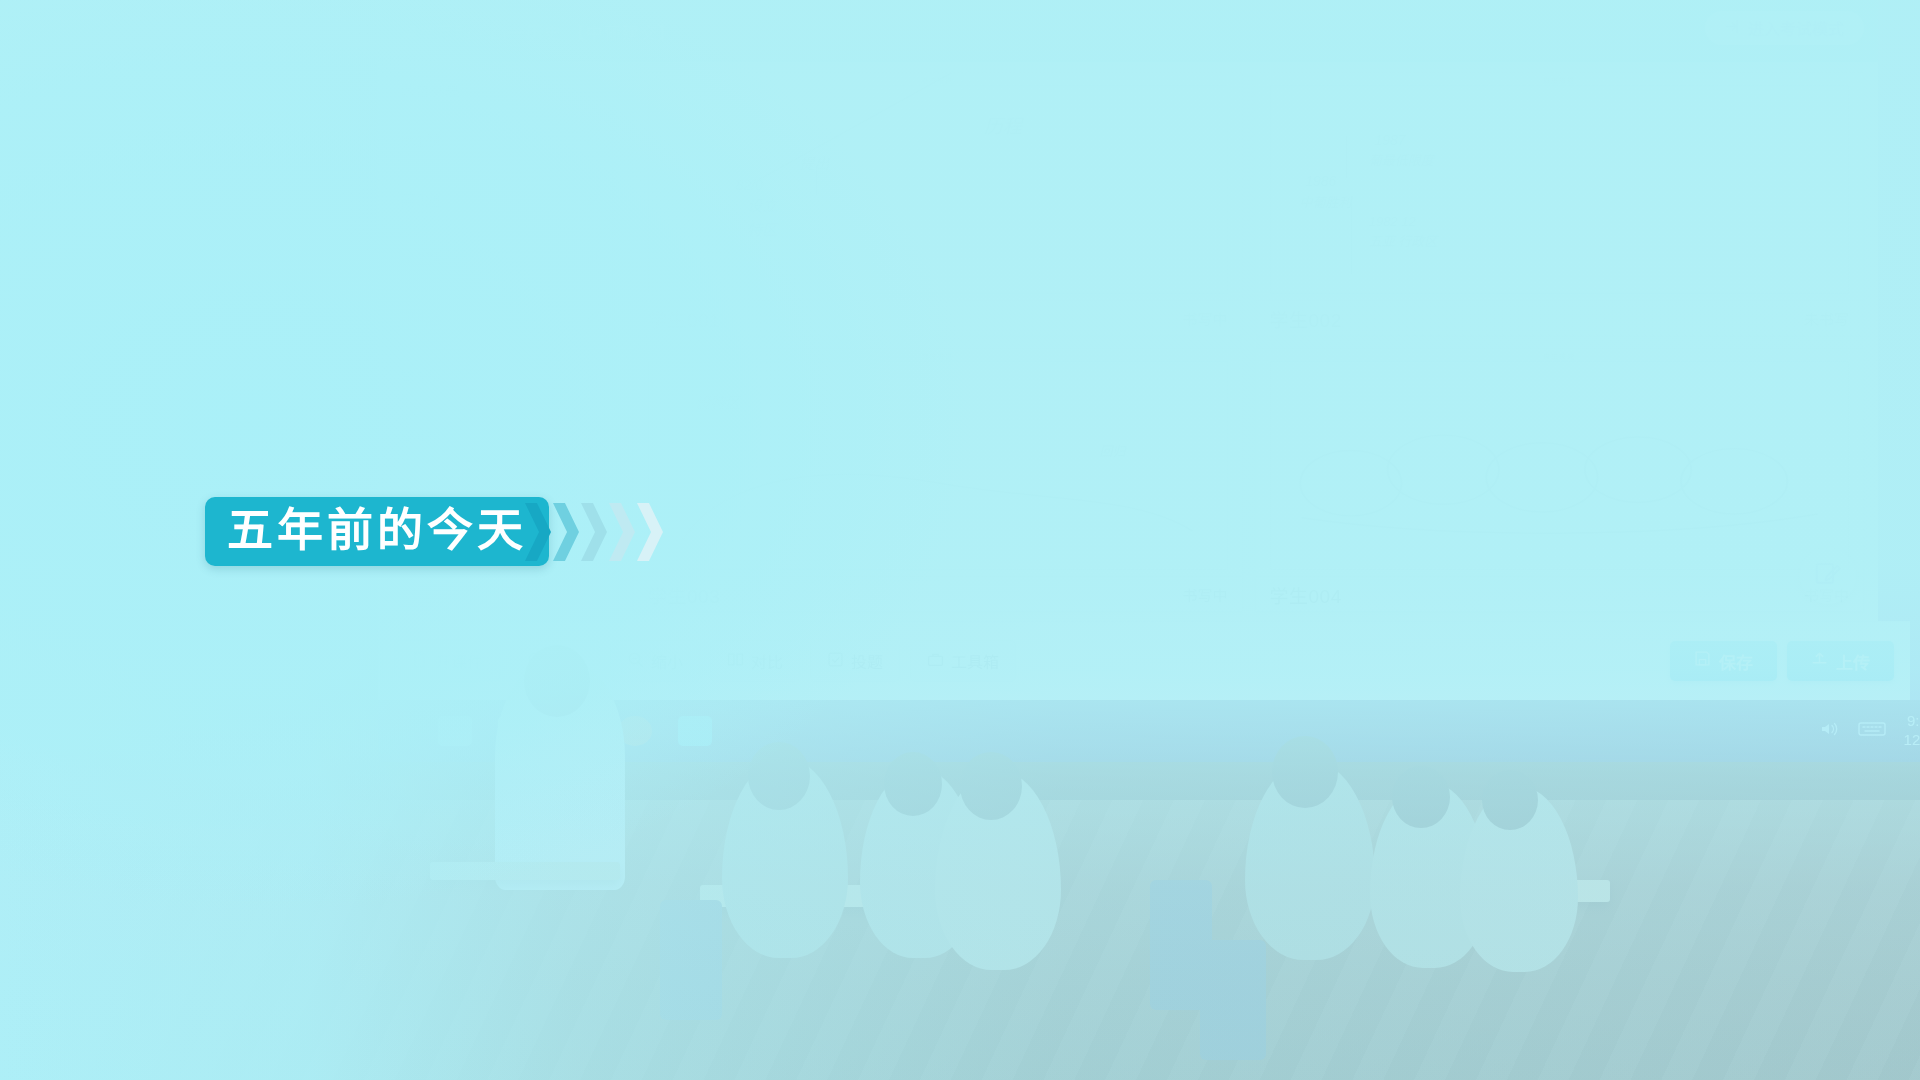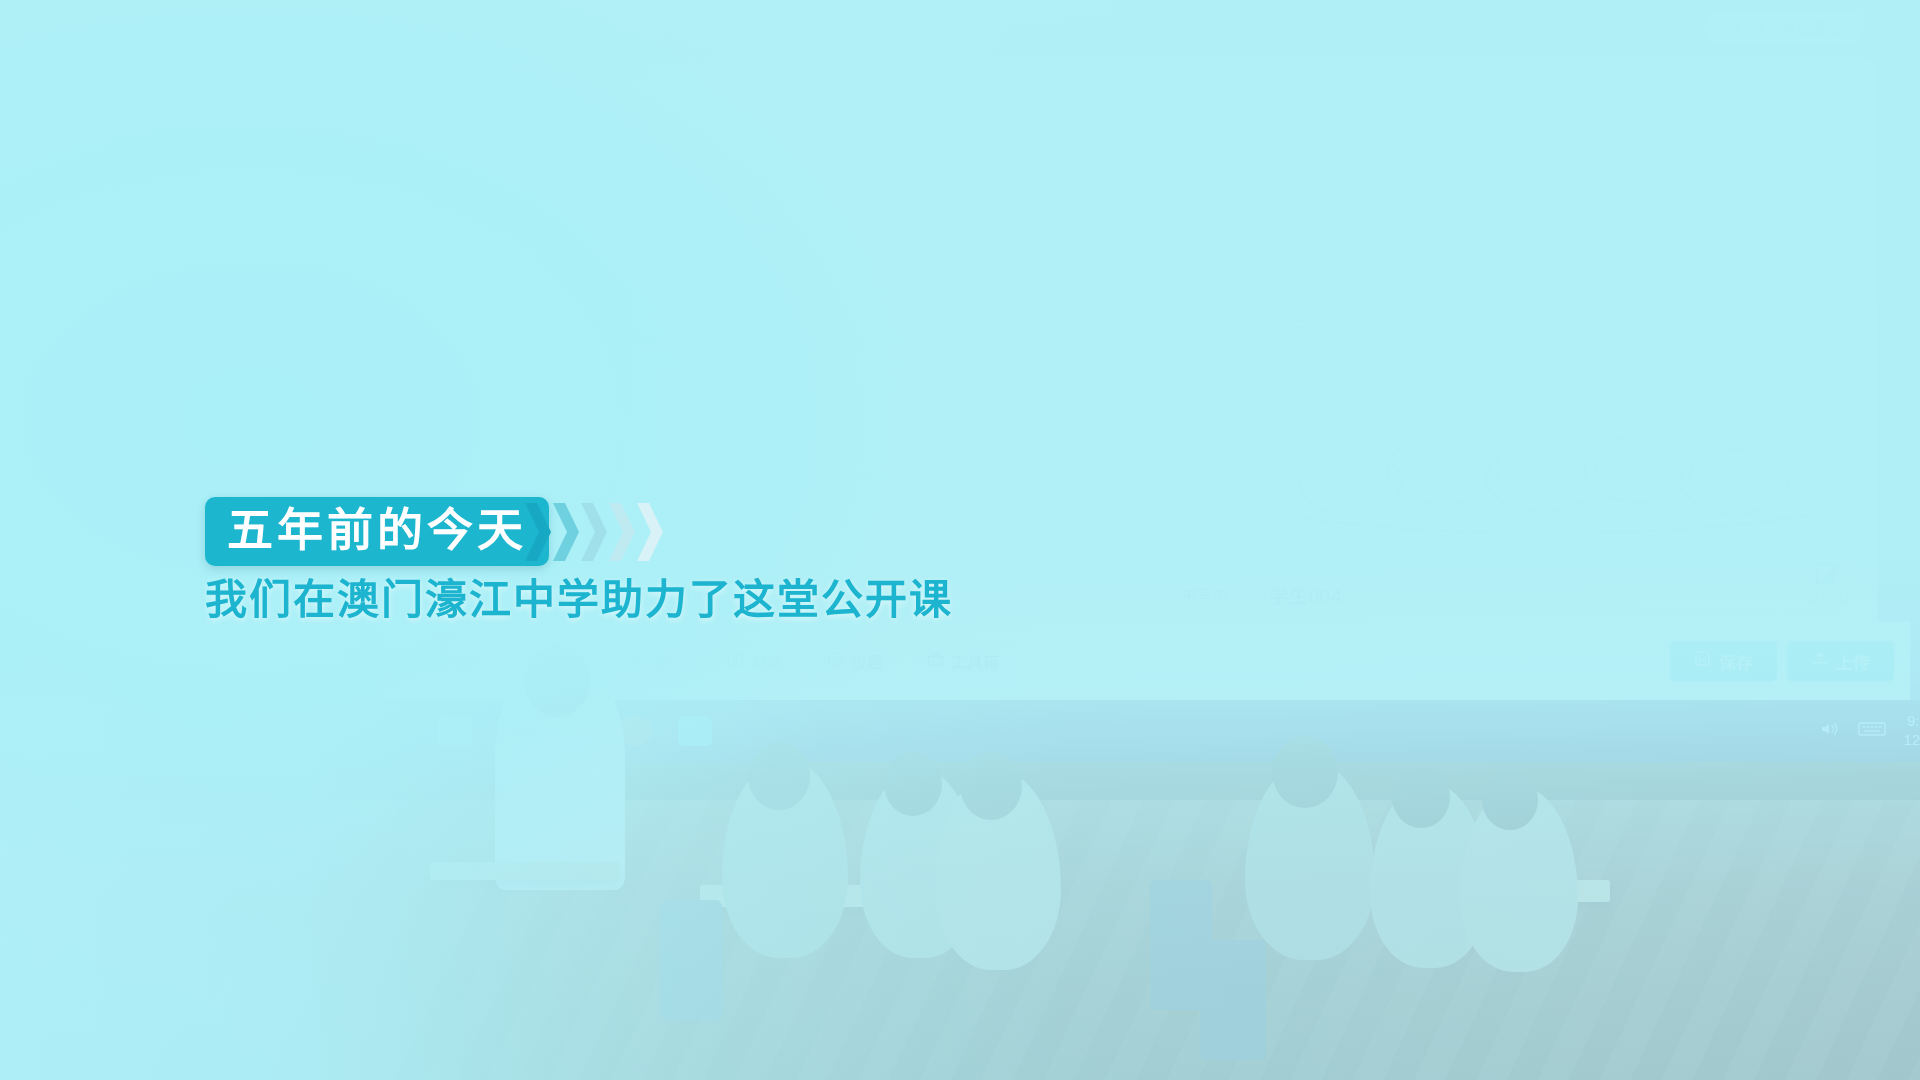--- a/index.html
+++ b/index.html
@@ -474,16 +474,15 @@
 
   <div class="promo">
     <span class="promo-badge">五年前的今天</span>
     <div class="chevrons">
       <div class="chev" style="background:#17a8c4;"></div>
       <div class="chev" style="background:#6fd0e0;"></div>
       <div class="chev" style="background:#9fe0ea;"></div>
       <div class="chev" style="background:#bfeaf2;"></div>
       <div class="chev" style="background:#d8f2f7;"></div>
     </div>
-    <div class="promo-sub">我们在澳门濠江中学助力了这堂公开课</div>
   </div>
 
 </div>
 
 </body></html>

